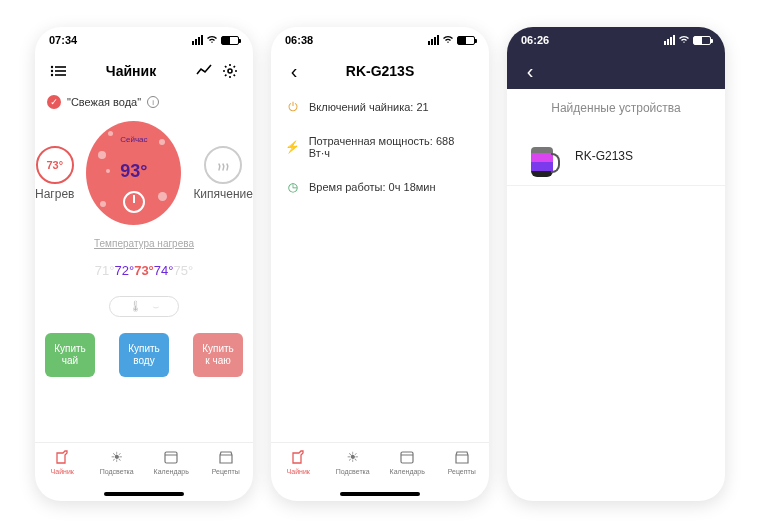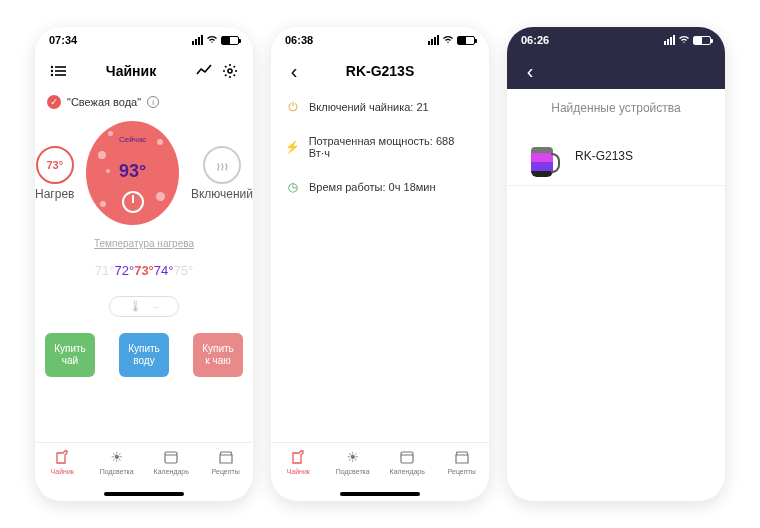--- a/index.html
+++ b/index.html
@@ -154,21 +154,21 @@
         <div class="now">Сейчас</div>
         <div class="temp">93°</div>
         <div class="pwr"></div>
       </div>
       <div class="side-circ gray">
         <div class="ring">
           <svg width="16" height="14" viewBox="0 0 16 14">
               <path d="M4 12c0-2 2-3 0-6M8 12c0-2 2-3 0-6M12 12c0-2 2-3 0-6" fill="none" stroke="#bbb" stroke-width="1.5" stroke-linecap="round"></path>
             </svg>
         </div>
-        <div class="lbl">Включений</div>
+        <div class="lbl">Кипячение</div>
       </div>
     </div>
 
     <div class="sect-lbl">Температура нагрева</div>
     <div class="temps">
       <span style="color:#ddd">71°</span>
       <span class="near">72°</span>
       <span class="active">73°</span>
       <span class="near">74°</span>
       <span style="color:#ddd">75°</span>

